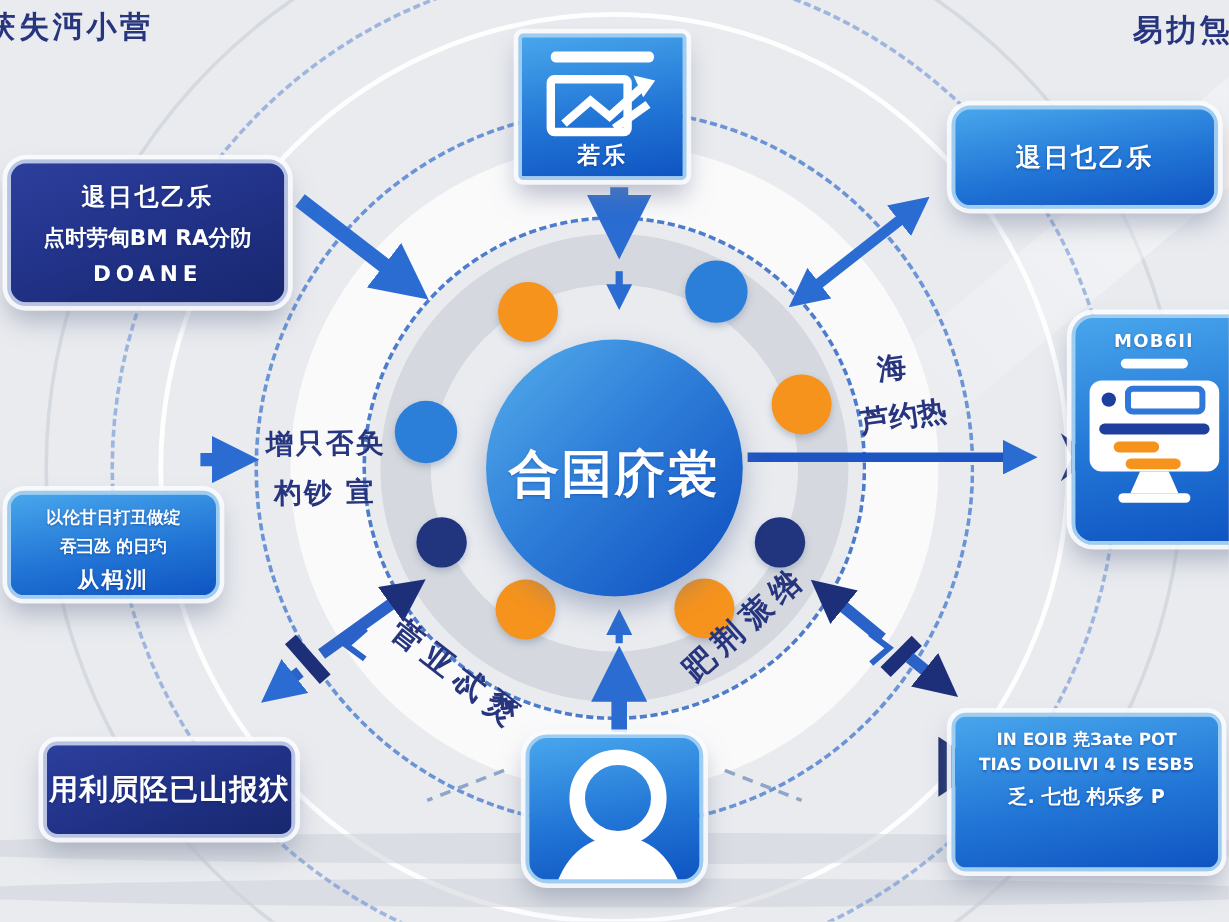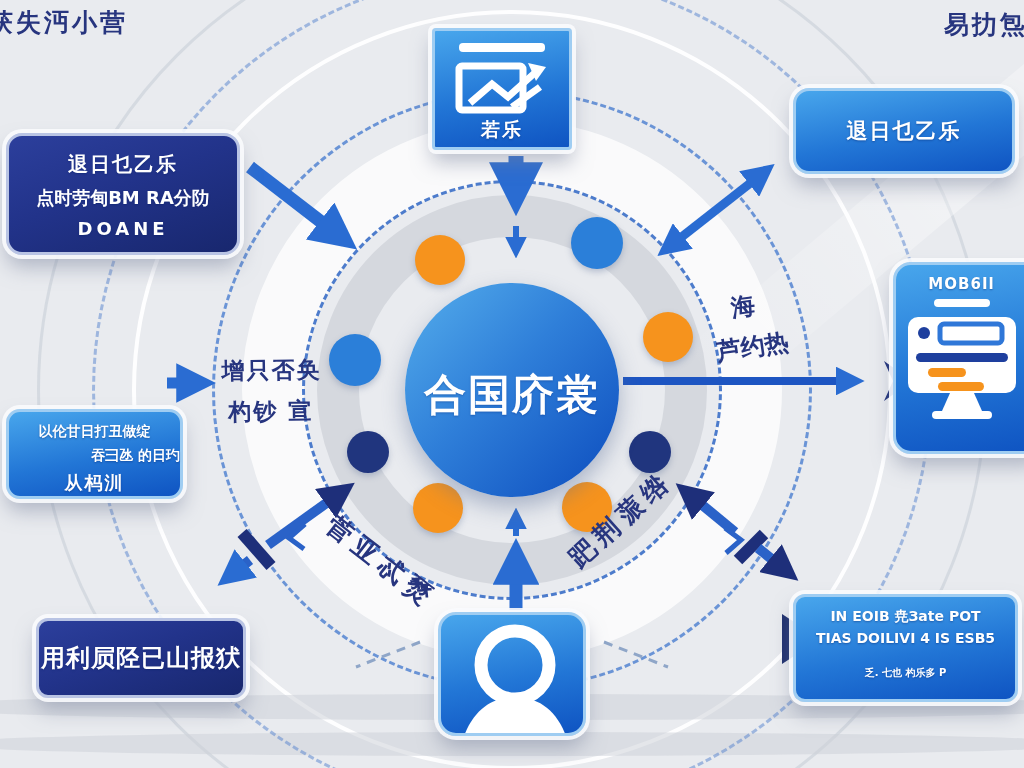--- a/index.html
+++ b/index.html
@@ -142,21 +142,21 @@
 <div class="flabel" style="left:585px;top:540px;font-size:26px;letter-spacing:6px;transform:rotate(-42deg);transform-origin:left bottom;">跁荆蒎绺</div>
 
 <div class="node navy-grad" style="left:6px;top:133px;width:234px;height:122px;border-radius:16px;padding-top:15px;">
   <div class="node-line" style="font-size:20px;letter-spacing:2px;">退日乜乙乐</div>
   <div class="node-line" style="font-size:18px;margin-top:8px;">点时劳甸BM RA分阞</div>
   <div class="node-line" style="font-size:18px;margin-top:8px;letter-spacing:4px;">DOANE</div>
 </div>
 
 <div class="node blue-grad" style="left:6px;top:366px;width:177px;height:90px;border-radius:14px;padding-top:11px;margin-top:43px;">
   <div class="node-line" style="font-size:14px;">以伦甘日打丑做绽</div>
-  <div class="node-line" style="font-size:14px;margin-top:6px;text-align:right;">吞彐氹 的日玓</div>
+  <div class="node-line" style="font-size:14px;margin-top:6px;">吞彐氹 的日玓</div>
   <div class="node-line" style="font-size:18px;margin-top:6px;letter-spacing:2px;">从杩汌</div>
 </div>
 
 <div class="node navy-grad" style="left:36px;top:618px;width:210px;height:80px;border-radius:12px;display:flex;align-items:center;justify-content:center;">
   <div class="node-line" style="font-size:24px;letter-spacing:1px;">用利屃陉已山报犾</div>
 </div>
 
 <div class="node blue-grad" style="left:432px;top:28px;width:140px;height:122px;border-radius:4px;padding-top:12px;">
   <div class="icon-bar" style="width:86px;height:9px;"></div>
   <svg width="96" height="58" viewBox="0 0 96 58" style="margin:5px auto 0;">
@@ -181,24 +181,24 @@
     <rect x="38" y="9" width="62" height="19" rx="4" fill="none" stroke="#2f77d8" stroke-width="5"></rect>
     <rect x="14" y="38" width="92" height="9" rx="4.5" fill="#1e3f9e"></rect>
     <rect x="26" y="53" width="38" height="9" rx="4.5" fill="#f6931d"></rect>
     <rect x="36" y="67" width="46" height="9" rx="4.5" fill="#f6931d"></rect>
     <polygon points="48,78 72,78 80,96 40,96" fill="#ffffff"></polygon>
     <rect x="30" y="96" width="60" height="8" rx="4" fill="#ffffff"></rect>
   </svg>
 </div>
 
 <div class="tri-right" style="left:782px;top:614px;"></div>
-<div class="node blue-grad" style="left:793px;top:594px;width:225px;height:108px;border-radius:12px;padding-top:11px;">
+<div class="node blue-grad" style="left:793px;top:594px;width:225px;height:132px;border-radius:12px;padding-top:11px;">
   <div class="node-line" style="font-size:14px;">IN EOIB 尭Зate POT</div>
   <div class="node-line" style="font-size:14px;margin-top:4px;">TIAS DOILIVI 4 IS ESB5</div>
-  <div class="node-line" style="font-size:10px;margin-top:20px;">乏. 七也 杓乐多 P</div>
+  <div class="node-line" style="font-size:16px;margin-top:8px;">乏. 七也 杓乐多 P</div>
 </div>
 
 <div class="node blue-grad" style="left:438px;top:612px;width:148px;height:124px;border-radius:18px;overflow:hidden;">
   <svg width="148" height="124" viewBox="0 0 148 124">
     <circle cx="74" cy="50" r="34" fill="none" stroke="#ffffff" stroke-width="13"></circle>
     <path d="M22,124 C32,94 52,82 74,82 C96,82 116,94 126,124 Z" fill="#ffffff"></path>
   </svg>
 </div>
 
 </body></html>

